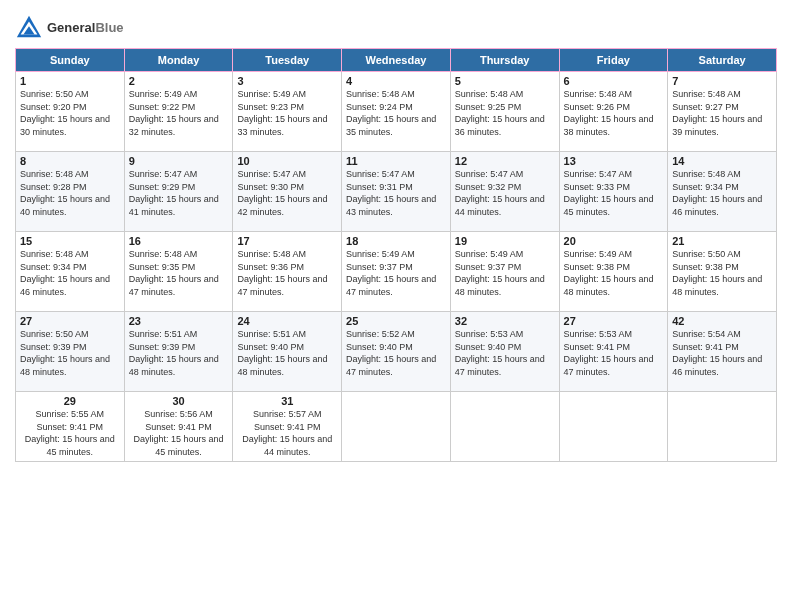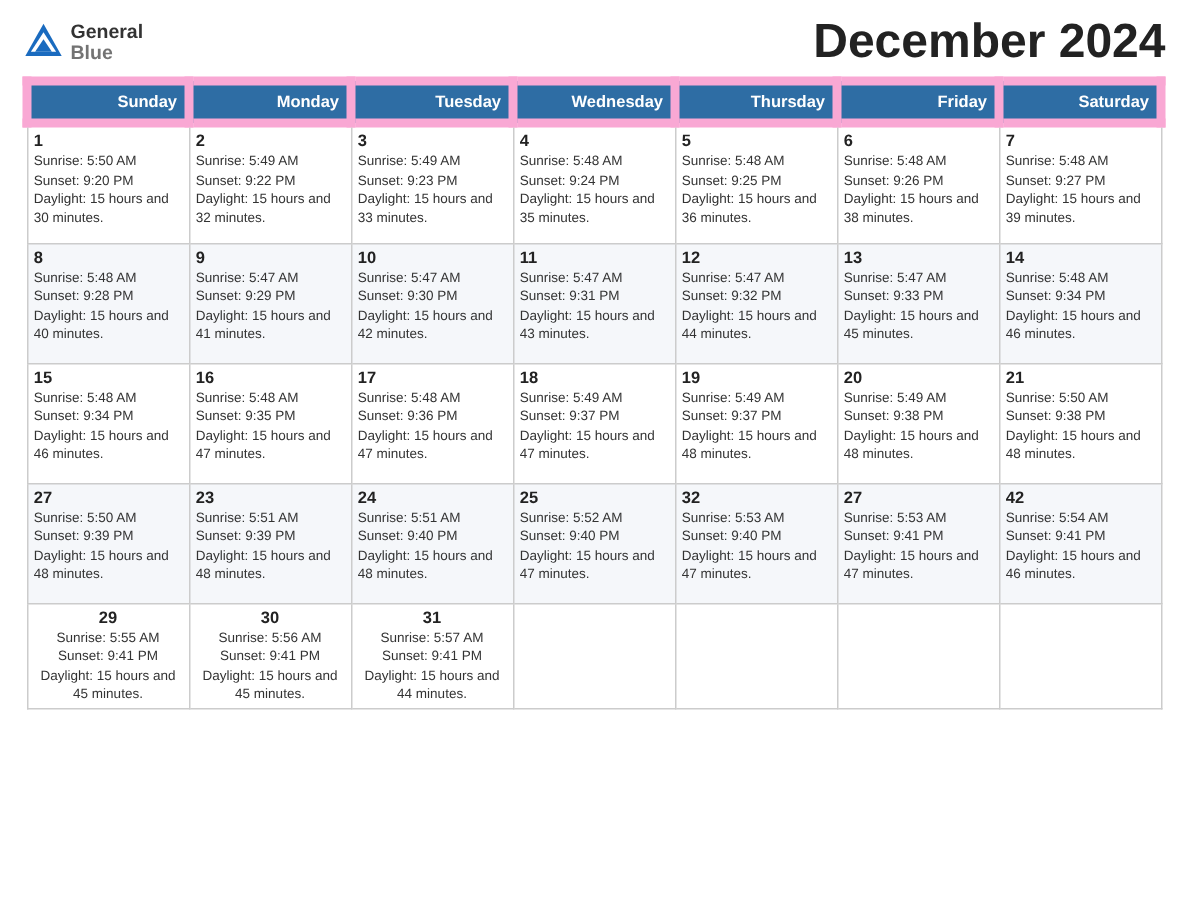--- a/index.html
+++ b/index.html
@@ -21,21 +21,21 @@
       align-items: flex-start;
       margin-bottom: 6px;
     }
     .logo {
       display: flex;
       align-items: center;
       margin-top: 4px;
     }
     .logo-text {
       display: flex;
-      flex-direction: column;
+      flex-direction: row;
       font-size: 13px;
       font-weight: bold;
       line-height: 1.1;
     }
     .logo-general { color: #333; }
     .logo-blue { color: #737373; }
     .logo-icon {
       width: 28px;
       height: 28px;
       margin-right: 4px;
@@ -54,25 +54,25 @@
       color: #444;
     }
     .calendar {
       width: 100%;
       border-collapse: collapse;
       font-size: 9.5px;
     }
     .calendar th {
       background: #2e6da4;
       color: #fff;
-      text-align: right;
+      text-align: center;
       padding: 5px 5px;
       font-size: 11px;
       font-weight: bold;
-      border: 6px solid #f9a8d4;
+      border: 1px solid #f9a8d4;
     }
     .calendar td {
       border: 1px solid #ccc;
       vertical-align: top;
       padding: 3px 4px;
       width: calc(100% / 7);
       height: 80px;
       background: #fff;
     }
     .calendar tr:nth-child(even) td {
@@ -108,21 +108,20 @@
         <polygon points="15,2 28,25 2,25" fill="#1a6bbf"></polygon>
         <polygon points="15,8 24,22 6,22" fill="#fff"></polygon>
         <polygon points="15,13 21,22 9,22" fill="#1a6bbf"></polygon>
       </svg>
       <div class="logo-text">
         <span class="logo-general">General</span>
         <span class="logo-blue">Blue</span>
       </div>
     </div>
     <div class="title-block">
-      <div class="month-title">December 2024</div>
     </div>
   </div>
 
   <table class="calendar">
     <thead>
       <tr>
         <th>Sunday</th>
         <th>Monday</th>
         <th>Tuesday</th>
         <th>Wednesday</th>

